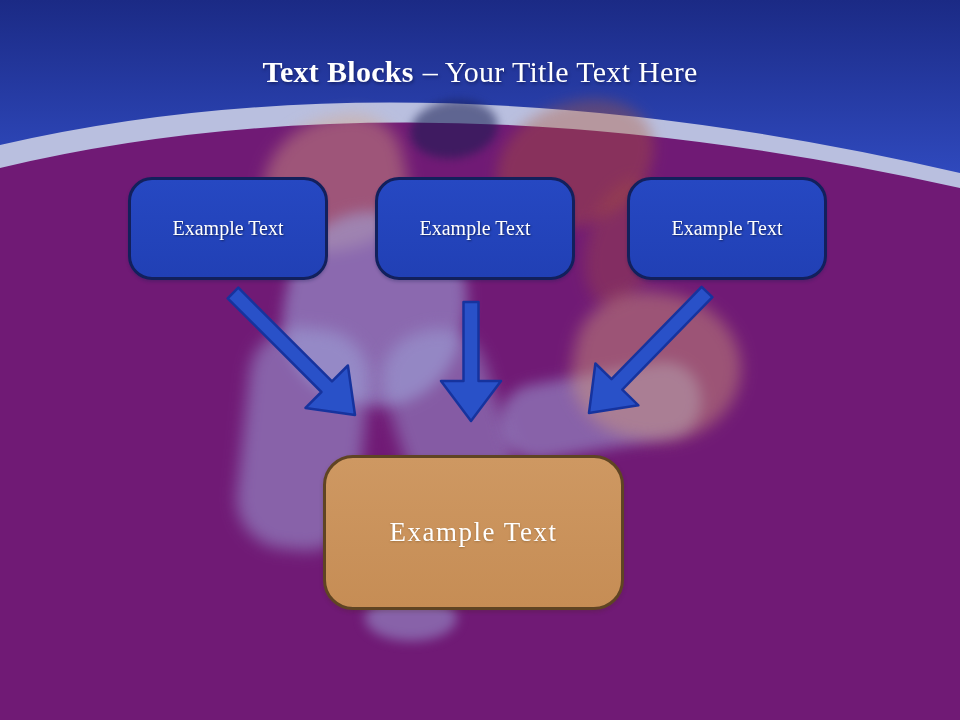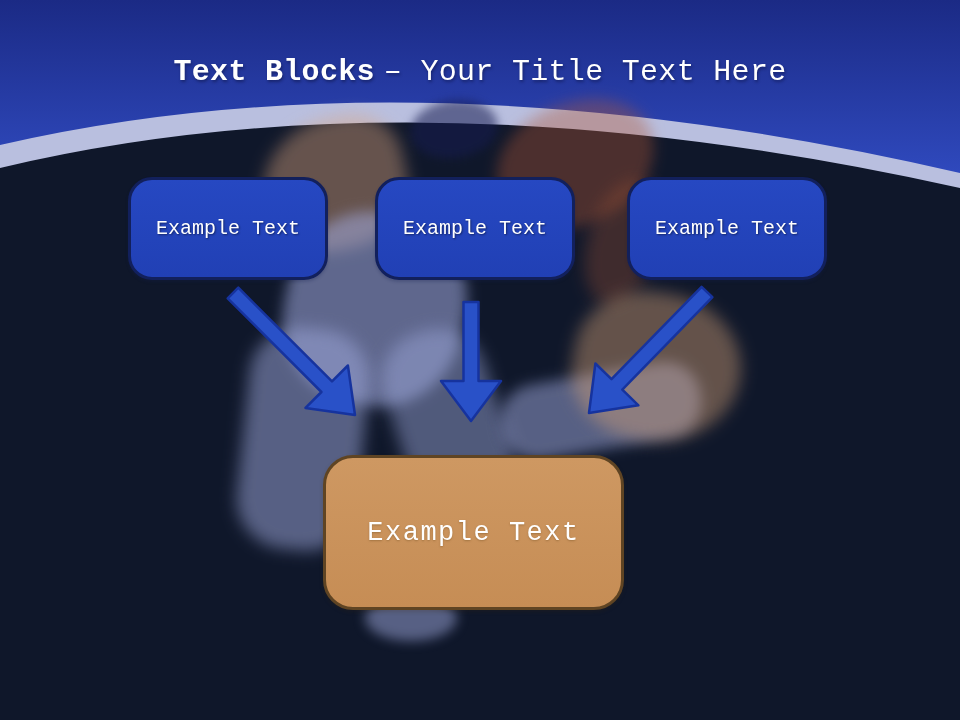--- a/index.html
+++ b/index.html
@@ -1,21 +1,21 @@
 <!DOCTYPE html>
 <html><head>
 <meta charset="utf-8">
 <style>
   html,body{margin:0;padding:0;}
   .slide{
     position:relative;
     width:960px;height:720px;
     overflow:hidden;
-    background:#0f172a;
-    font-family:Liberation Mono, monospace;
+    background:#701a75;
+    font-family:Liberation Serif, serif;
   }
   
   .header-svg{position:absolute;top:0;left:0;z-index:1;}
   
   .photo{position:absolute;inset:0;z-index:2;pointer-events:none;}
   .photo .blob{position:absolute;}
   
   .title{
     position:absolute;top:54px;left:0;width:960px;z-index:4;
     text-align:center;color:#FFFFFF;font-size:30px;line-height:36px;

